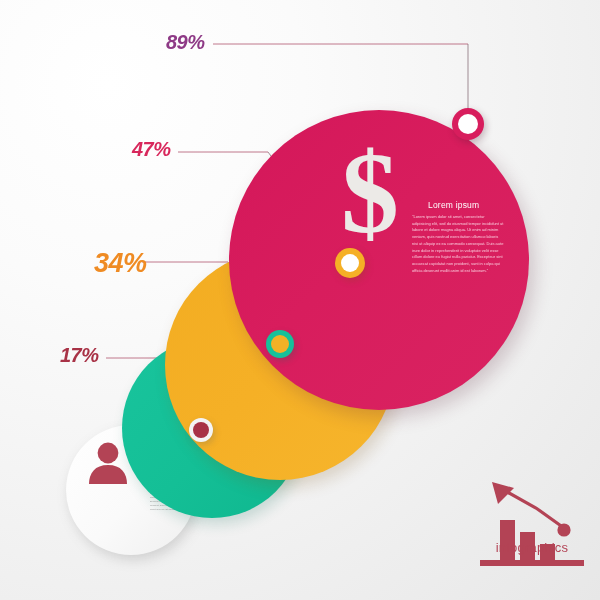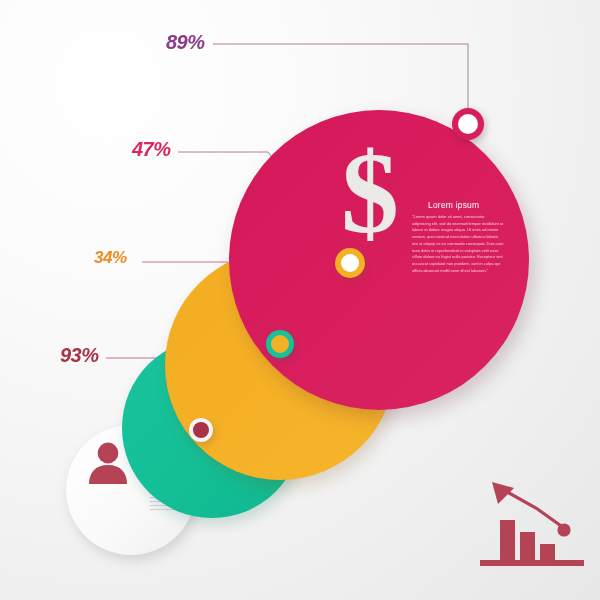--- a/index.html
+++ b/index.html
@@ -32,21 +32,21 @@
   .pct {
     position: absolute;
     font-style: italic;
     font-weight: bold;
     letter-spacing: -0.5px;
     z-index: 9;
     white-space: nowrap;
   }
   #pct-89 { left: 166px; top: 31px;  font-size: 20px; color: #8e3a86; }
   #pct-47 { left: 132px; top: 138px; font-size: 20px; color: #d8285c; text-align: right; }
-  #pct-34 { left: 94px;  top: 248px; font-size: 17px; color: #ef8b23; }
+  #pct-34 { left: 94px;  top: 248px; font-size: 27px; color: #ef8b23; }
   #pct-17 { left: 60px;  top: 344px; font-size: 20px; color: #a83246; }
 
   
   .circle {
     position: absolute;
     border-radius: 50%;
   }
   #circle-pink {
     left: 229px; top: 110px;
     width: 300px; height: 300px;
@@ -185,21 +185,21 @@
     <line x1="268" y1="152" x2="350" y2="262" stroke="#7d5f6c" stroke-width="0.7"></line>
     <line x1="142" y1="262" x2="228" y2="262" stroke="#b9697f" stroke-width="0.9"></line>
     <line x1="228" y1="262" x2="280" y2="344" stroke="#7d5f6c" stroke-width="0.7"></line>
     <line x1="106" y1="358" x2="168" y2="358" stroke="#b9697f" stroke-width="0.9"></line>
     <line x1="168" y1="358" x2="201" y2="430" stroke="#4d5a57" stroke-width="0.7"></line>
   </svg>
 
   <div class="pct" id="pct-89">89%</div>
   <div class="pct" id="pct-47">47%</div>
   <div class="pct" id="pct-34">34%</div>
-  <div class="pct" id="pct-17">93%</div>
+  <div class="pct" id="pct-17">17%</div>
 
   <div class="circle" id="circle-pink"></div>
   <div class="circle" id="circle-orange"></div>
   <div class="circle" id="circle-teal"></div>
   <div class="circle" id="circle-white"></div>
 
   <div class="knob" id="knob-pink">
     <div class="ring"></div>
     <div class="core"></div>
   </div>
@@ -289,15 +289,16 @@
       <rect x="22" y="42" width="15" height="44"></rect>
       <rect x="42" y="54" width="15" height="32"></rect>
       <rect x="62" y="66" width="15" height="20"></rect>
     </g>
     <g stroke="#b34355" stroke-width="3.2" fill="none">
       <path d="M22 10 L 58 30 L 86 50"></path>
     </g>
     <path d="M14 4 L 36 10 L 20 26 Z" fill="#b34355"></path>
     <circle cx="86" cy="52" r="6.6" fill="#b34355"></circle>
   </svg>
+  <div id="logo-text">infographics</div>
   <div id="logo-rule"></div>
 
 </div>
 
 </body></html>

